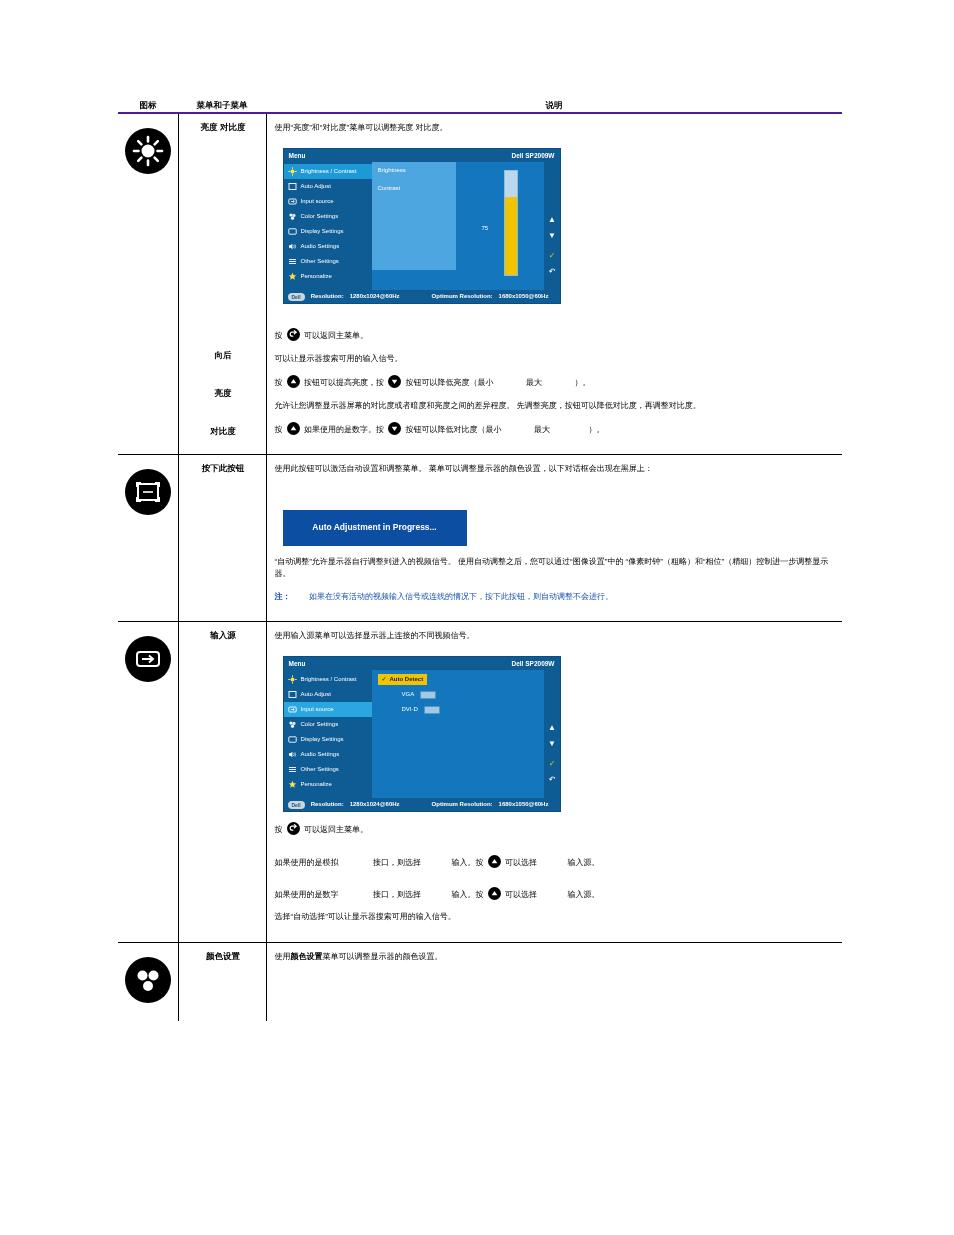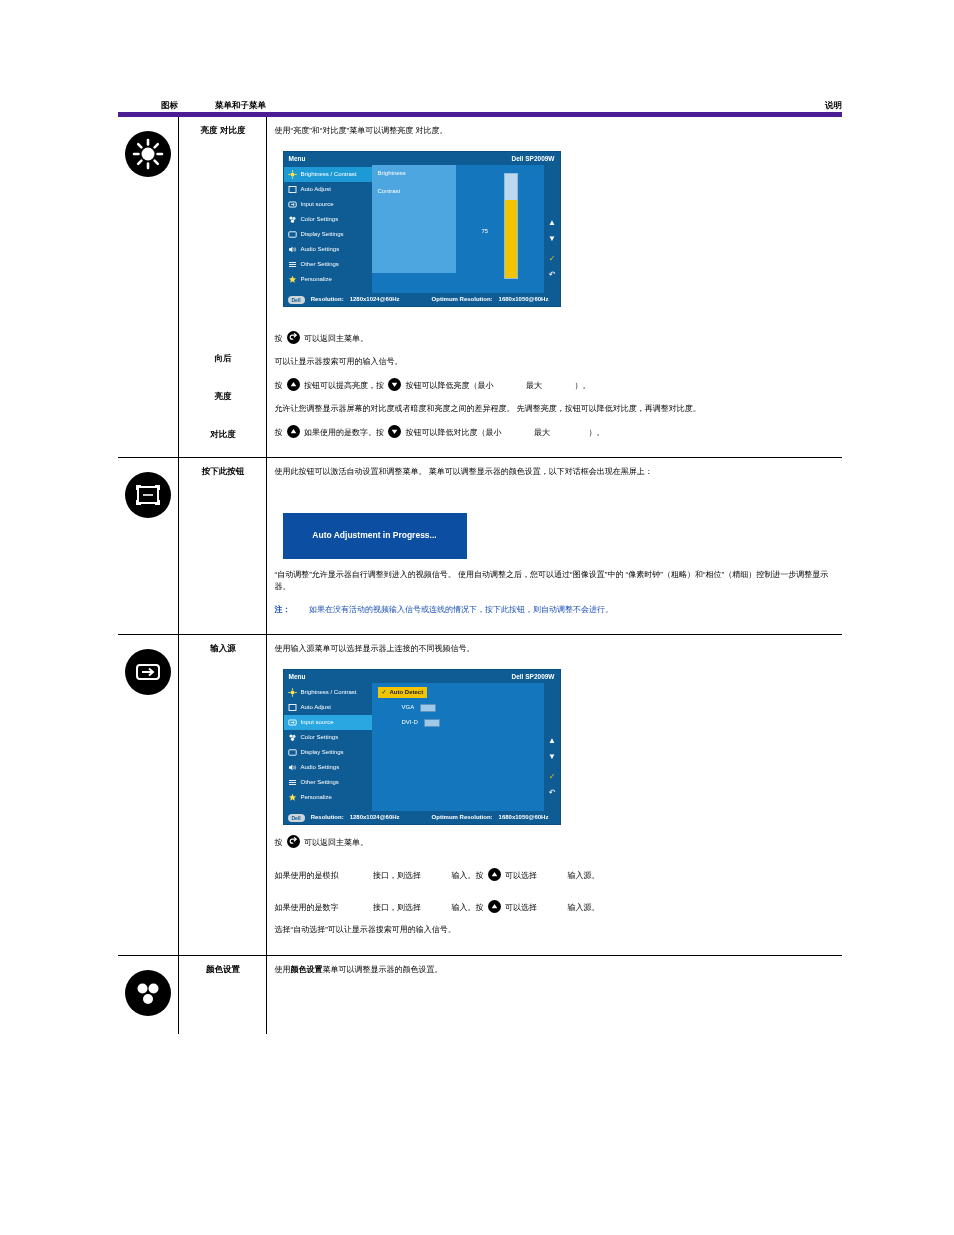--- a/index.html
+++ b/index.html
@@ -30,23 +30,23 @@
     vertical-align: top;
     padding: 0;
   }
   .col-icon { width: 60px; }
   .col-menu { width: 88px; }
   .col-desc { width: 576px; }
 
   .hdr-row th {
     font-size: 8.5px;
     font-weight: bold;
-    text-align: right;
+    text-align: center;
     padding: 3px 4px 4px 6px;
-    border-bottom: 5px solid #4c1d95;
+    border-bottom: 2px solid #4c1d95;
     margin-top: 20px;
   }
   .rowline > td {
     border-bottom: 1px solid #000;
   }
   .cell-icon {
     border-right: 1px solid #000;
     text-align: center;
     padding-top: 14px !important;
   }
@@ -198,21 +198,21 @@
     padding: 0 4px;
     line-height: 8px;
     height: 8px;
     display: inline-block;
   }
   .osd-foot-sp { margin-left: 26px; }
 
   
   .autoadj {
     width: 184px;
-    height: 46px;
+    height: 36px;
     background: #0b4ea2;
     color: #ffffff;
     font-size: 8.5px;
     font-weight: bold;
     display: flex;
     align-items: center;
     justify-content: center;
     margin: 34px 0 10px 8px;
   }
   .note-blue { color: #1a4fb5; font-weight: bold; }

